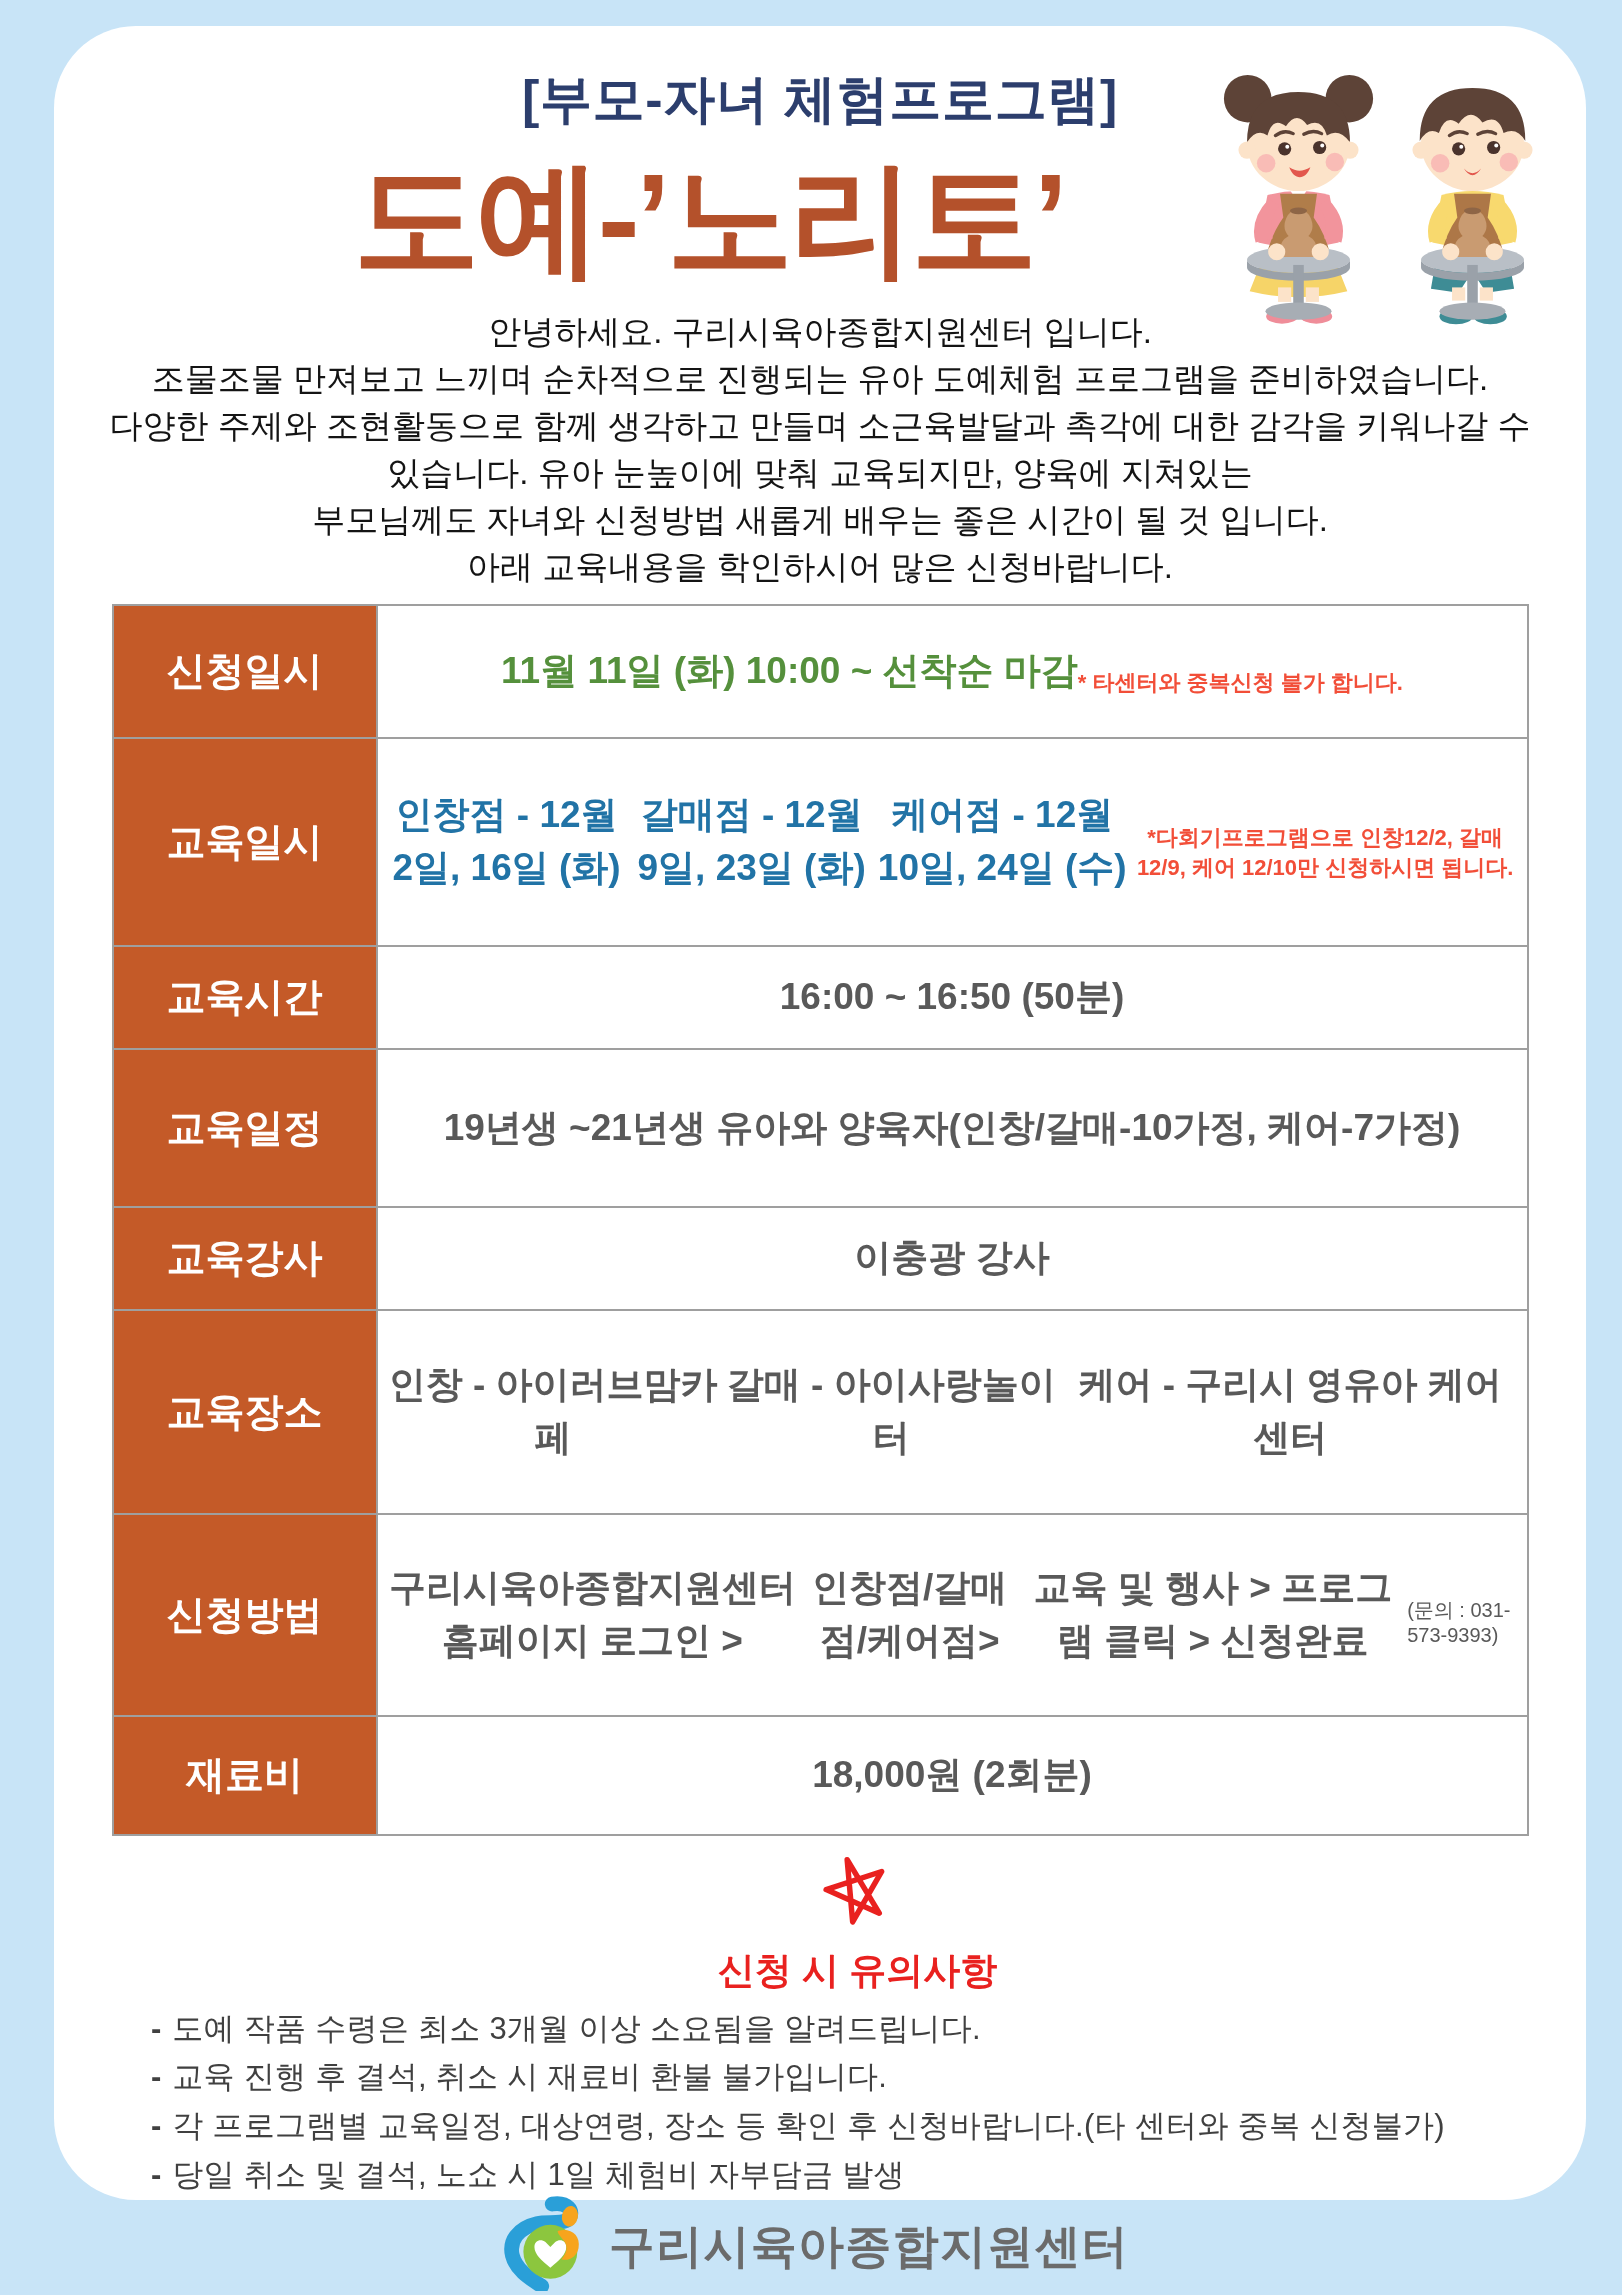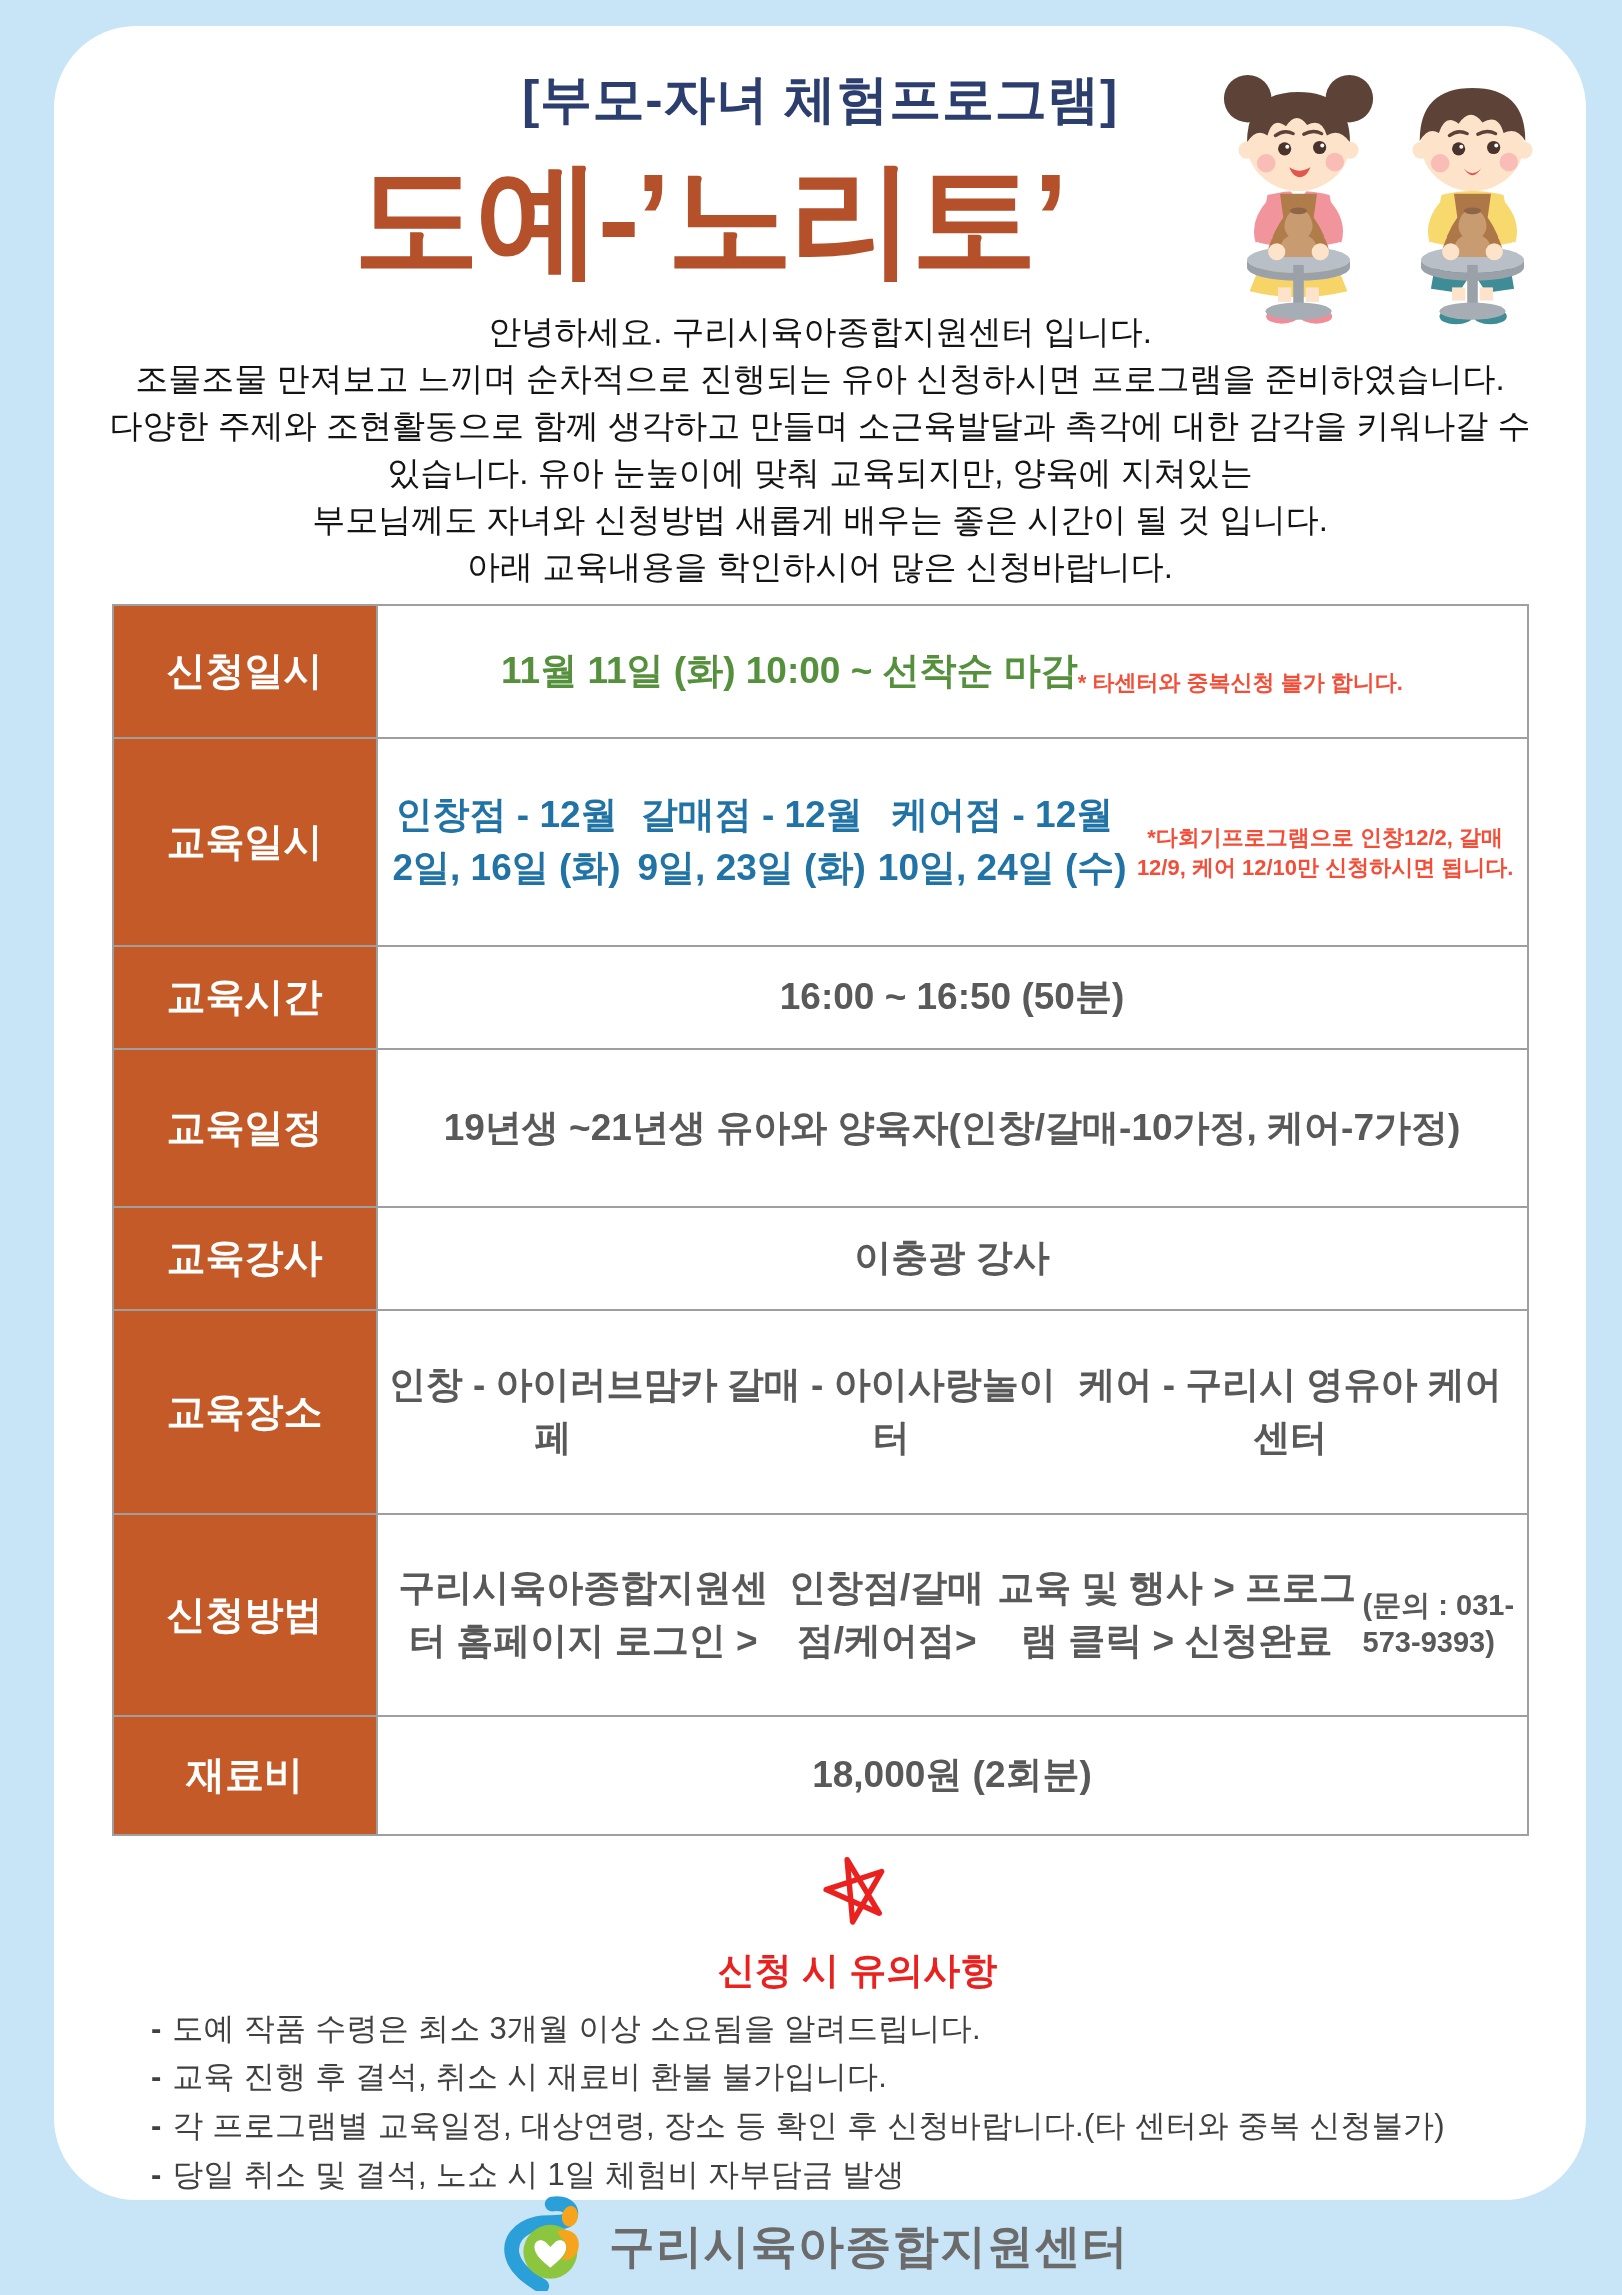--- a/index.html
+++ b/index.html
@@ -58,21 +58,21 @@
     padding:11.8px 6.5px; background:#fff;
   }
   .tcontent .line { font-size:37px; font-weight:700; line-height:1.42; text-align:center; }
   .line.green { color:var(--green,#55903c); }
   .line.blue  { color:var(--blue,#2173a6); }
   .line.gray  { color:var(--table-gray,#595959); }
   .tnote {
     margin-top:23px; font-size:22px; font-weight:700;
     color:var(--red-note,#f24e38); text-align:center;
   }
-  .tphone { margin-top:15px; font-size:29px; font-weight:700; color:var(--table-gray,#595959); }
+  .tphone { margin-top:15px; font-size:20px; font-weight:400; color:var(--table-gray,#595959); }
   .r1 { min-height:131px; } .r2 { min-height:208px; } .r3 { min-height:103px; }
   .r4 { min-height:158px; } .r5 { min-height:103px; } .r6 { min-height:204px; }
   .r7 { min-height:202px; } .r8 { min-height:119px; }
   
   .notice-header {
     margin:17px 0 0 75px;
     display:flex; align-items:center; gap:15.7px;flex-direction:column;
   }
   .notice-header svg { width:73px; height:77px; }
   .notice-title { font-size:37px; font-weight:700; color:var(--notice-red,#e9211f); }
@@ -170,21 +170,21 @@
       <ellipse cx="125" cy="376" rx="50" ry="13" fill="#a7adb4"></ellipse>
       <path d="M100,294 q-8,-22 10,-32 q-10,-10 -4,-26 q6,-14 19,-14 q13,0 19,14 q6,16 -4,26 q18,10 10,32 Z" fill="#c99b71"></path>
       <ellipse cx="125" cy="224" rx="13" ry="5" fill="#8e6546"></ellipse>
       <circle cx="92" cy="286" r="13" fill="#fce3c9"></circle>
       <circle cx="158" cy="286" r="13" fill="#fce3c9"></circle>
     </svg>
   </div>
 
   <div class="intro">
     <p>안녕하세요. 구리시육아종합지원센터 입니다.</p>
-    <p>조물조물 만져보고 느끼며 순차적으로 진행되는 유아 신청하시면 프로그램을 준비하였습니다.</p>
+    <p>조물조물 만져보고 느끼며 순차적으로 진행되는 유아 도예체험 프로그램을 준비하였습니다.</p>
     <p>다양한 주제와 조현활동으로 함께 생각하고 만들며 소근육발달과 촉각에 대한 감각을 키워나갈 수</p>
     <p>있습니다. 유아 눈높이에 맞춰 교육되지만, 양육에 지쳐있는</p>
     <p>부모님께도 자녀와 신청방법 새롭게 배우는 좋은 시간이 될 것 입니다.</p>
     <p>아래 교육내용을 학인하시어 많은 신청바랍니다.</p>
   </div>
 
   <div class="info-table">
 
     <div class="trow r1">
       <div class="tlabel">신청일시</div>

